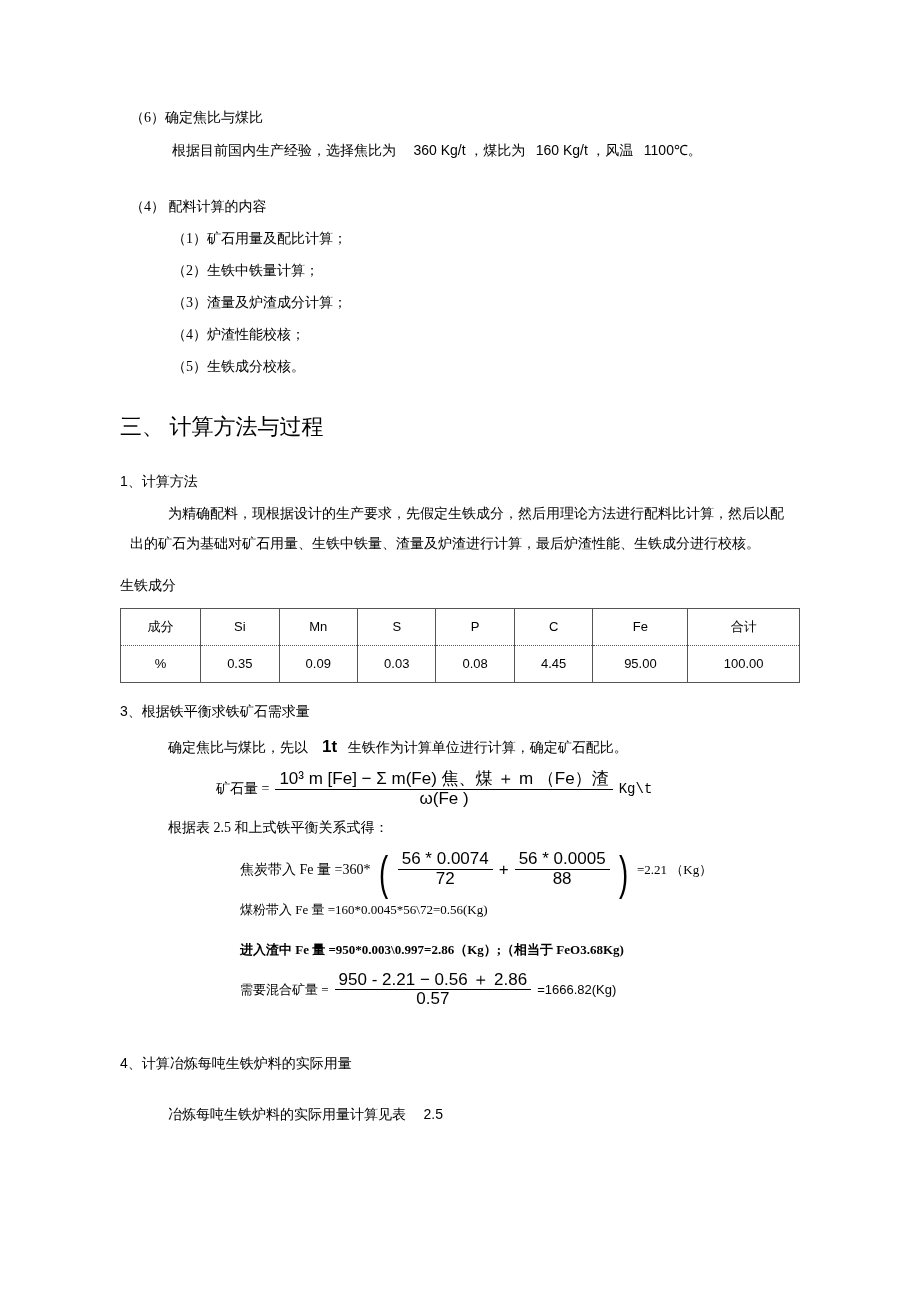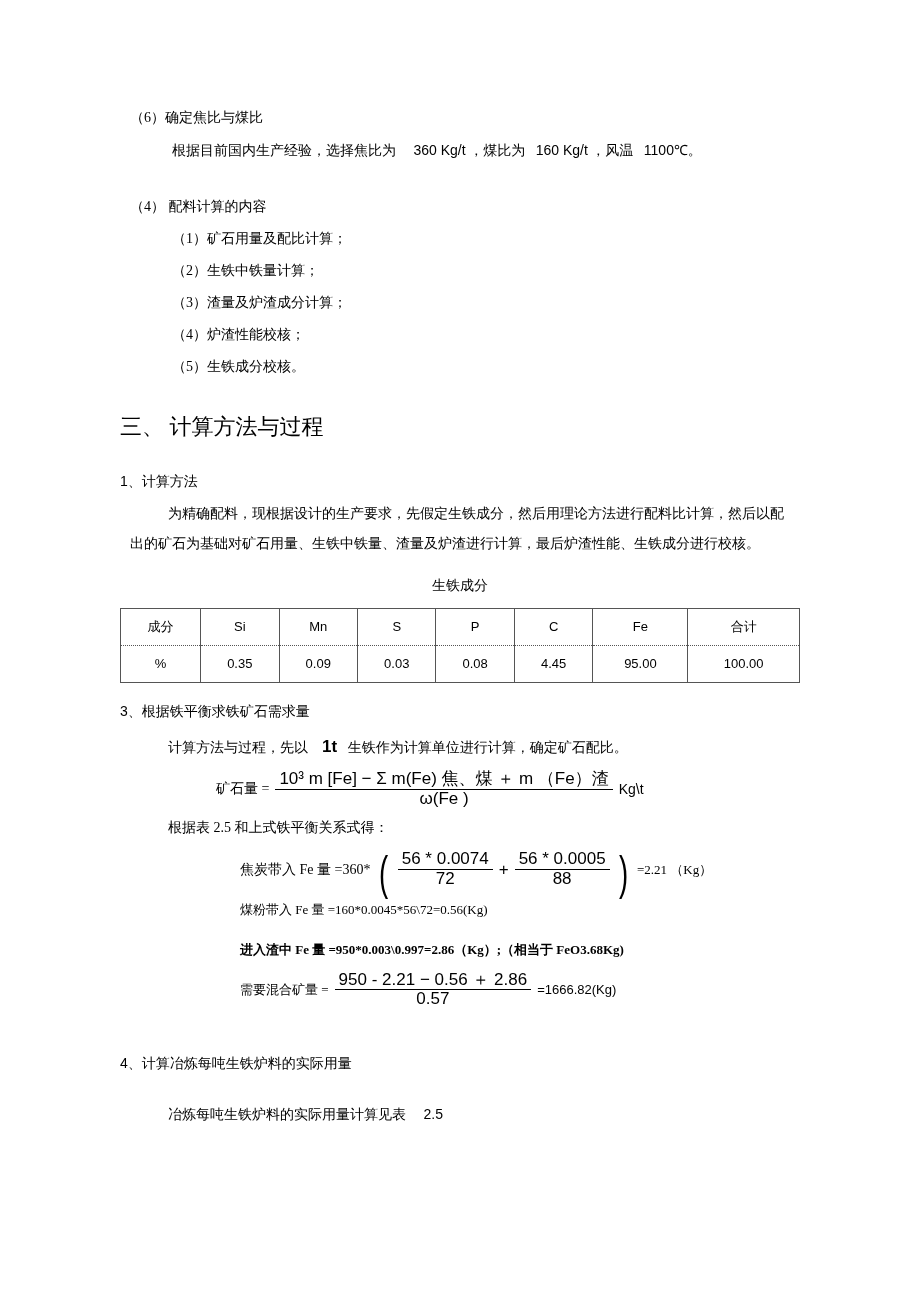--- a/index.html
+++ b/index.html
@@ -97,21 +97,21 @@
 <div class="p indent3">（5）生铁成分校核。</div>
 
 <div class="h2">三、 计算方法与过程</div>
 
 <div class="p">
   <span class="arial">1、计算方法</span>
 </div>
 <div class="p half-indent tight">为精确配料，现根据设计的生产要求，先假定生铁成分，然后用理论方法进行配料比计算，然后以配</div>
 <div class="p tight" style="padding-left:10px;">出的矿石为基础对矿石用量、生铁中铁量、渣量及炉渣进行计算，最后炉渣性能、生铁成分进行校核。</div>
 
-<div class="p" style="margin-top:14px;text-align:center;">生铁成分</div>
+<div class="p" style="margin-top:14px;">生铁成分</div>
 
 <table class="data">
   <tbody>
       <tr>
     <td class="cjk">成分</td>
     <td>Si</td>
     <td>Mn</td>
     <td>S</td>
     <td>P</td>
     <td>C</td>
@@ -129,34 +129,34 @@
     <td>100.00</td>
   </tr>
 </tbody>
   </table>
 
 <div class="p">
   <span class="arial">3、根据铁平衡求铁矿石需求量</span>
 </div>
 
 <div class="p half-indent">
-  <span class="cjk">计算方法与过程，先以</span>
+  <span class="cjk">确定焦比与煤比，先以</span>
   <span>&nbsp;&nbsp;</span>
   <span class="arial" style="font-size:17px;font-weight:bold;">1t</span>
   <span>&nbsp;</span>
   <span class="cjk">生铁作为计算单位进行计算，确定矿石配比。</span>
 </div>
 
 <div class="p half-indent formula" style="margin:6px 0 6px 48px;">
   <span class="cjk-label">矿石量 =</span>
   <span class="frac">
     <span class="num">10³ m [Fe] − Σ m(Fe) 焦、煤  ＋ m （Fe）渣</span>
     <span class="den">ω(Fe )</span>
   </span>
-  <span class="cjk-label" style="font-family:Liberation Sans, sans-serif;">Kg\t</span>
+  <span class="cjk-label" style="font-family:Liberation Mono, monospace;">Kg\t</span>
 </div>
 
 <div class="p half-indent">根据表 2.5 和上式铁平衡关系式得：</div>
 
 <div class="p formula" style="padding-left:120px;margin:8px 0;">
   <span class="cjk-label">焦炭带入  Fe 量 =360*</span>
   <span class="lparen">(</span>
   <span class="frac">
     <span class="num">56 * 0.0074</span>
     <span class="den">72</span>

